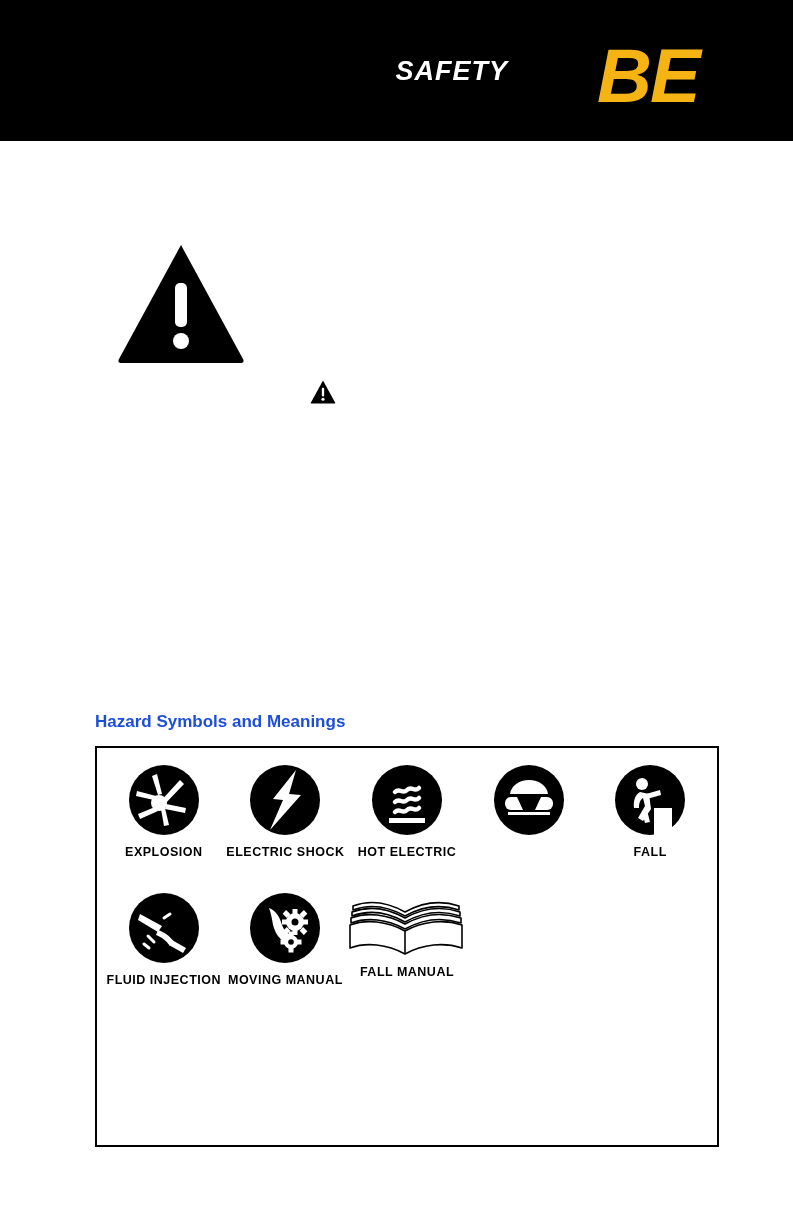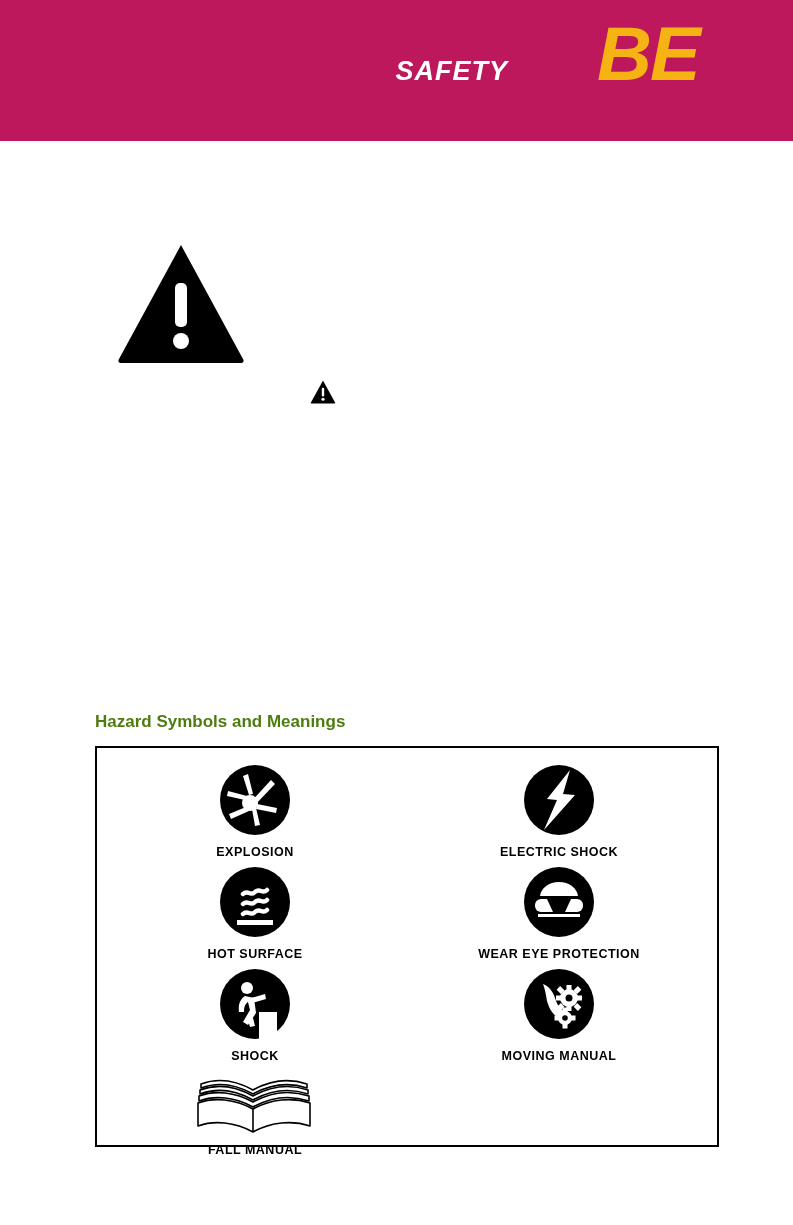--- a/index.html
+++ b/index.html
@@ -16,37 +16,37 @@
     overflow: hidden;
   }
 
   
   .header {
     position: absolute;
     left: 0;
     top: 0;
     width: 793px;
     height: 141px;
-    background: #be185d;
+    background: #000000;
   }
   .header-title {
     position: absolute;
     right: 285px;
     top: 56px;
     font-size: 27px;
     font-weight: bold;
     font-style: italic;
     letter-spacing: 1px;
     color: #ffffff;
     font-family: "Liberation Sans", sans-serif;
   }
   .brand-logo {
     position: absolute;
     left: 597px;
-    top: 14px;
+    top: 36px;
     width: 118px;
     height: 80px;
     color: #f5b414;
     font-size: 76px;
     font-weight: bold;
     font-style: italic;
     line-height: 80px;
     letter-spacing: -2px;
     font-family: "Liberation Sans", sans-serif;
     white-space: nowrap;
@@ -68,39 +68,39 @@
     height: 24px;
   }
 
   
   .hazard-heading {
     position: absolute;
     left: 95px;
     top: 712px;
     font-size: 17px;
     font-weight: bold;
-    color: #4d7c0f;
+    color: #1d4ed8;
   }
   .hazard-box {
     position: absolute;
     left: 95px;
     top: 746px;
     width: 624px;
     height: 401px;
     border: 2px solid #000000;
     box-sizing: border-box;
   }
   .hazard-grid {
     position: absolute;
     left: 0;
     top: 0;
     width: 100%;
     height: 100%;
     display: grid;
-    grid-template-columns: repeat(2, 1fr);
+    grid-template-columns: repeat(5, 1fr);
     grid-template-rows: repeat(3, 1fr);
     padding: 10px 6px 4px 6px;
     box-sizing: border-box;
   }
   .hazard-cell {
     display: flex;
     flex-direction: column;
     align-items: center;
     justify-content: flex-start;
     padding-top: 6px;
@@ -192,51 +192,66 @@
         <svg viewBox="0 0 72 72" width="72" height="72" aria-hidden="true">
           <circle class="disc" cx="36" cy="36" r="35"></circle>
           <g stroke="#ffffff" stroke-width="4.5" fill="none" stroke-linecap="round">
             <path d="M24 28 C29 23 31 31 36 26 C41 21 43 29 48 24"></path>
             <path d="M24 38 C29 33 31 41 36 36 C41 31 43 39 48 34"></path>
             <path d="M24 48 C29 43 31 51 36 46 C41 41 43 49 48 44"></path>
           </g>
           <rect class="cut" x="18" y="54" width="36" height="5"></rect>
         </svg>
       </span>
-      <span class="hazard-label">HOT SURFACE</span>
+      <span class="hazard-label">HOT ELECTRIC</span>
     </div>
 
     <div class="hazard-cell">
       <span class="hazard-icon">
         <svg viewBox="0 0 72 72" width="72" height="72" aria-hidden="true">
           <circle class="disc" cx="36" cy="36" r="35"></circle>
           <path class="cut" d="M36 16 C26 16 18 22 17 30 L55 30 C54 22 46 16 36 16 Z"></path>
           <rect class="cut" x="12" y="33" width="48" height="13" rx="6"></rect>
           <path class="disc" d="M24 33 L30 46 L42 46 L48 33 Z"></path>
           <rect class="cut" x="15" y="48" width="42" height="3"></rect>
         </svg>
       </span>
-      <span class="hazard-label">WEAR EYE PROTECTION</span>
     </div>
 
 
     <div class="hazard-cell">
       <span class="hazard-icon">
         <svg viewBox="0 0 72 72" width="72" height="72" aria-hidden="true">
           <circle class="disc" cx="36" cy="36" r="35"></circle>
           <path class="cut" d="M40 44 L58 44 L58 71 L40 71 Z"></path>
           <circle class="cut" cx="28" cy="20" r="6"></circle>
           <path class="cut" d="M26 28 C21 31 19 37 20 44 L25 44 C25 39 26 36 29 34 L31 42 L24 54 L29 57 L37 45 L35 30 Z"></path>
           <path class="cut" d="M32 30 L46 26 L47 31 L33 35 Z"></path>
           <path class="cut" d="M33 46 L36 58 L31 59 L28 48 Z"></path>
         </svg>
       </span>
-      <span class="hazard-label">SHOCK</span>
-    </div>
-
+      <span class="hazard-label">FALL</span>
+    </div>
+
+    <div class="hazard-cell">
+      <span class="hazard-icon">
+        <svg viewBox="0 0 72 72" width="72" height="72" aria-hidden="true">
+          <circle class="disc" cx="36" cy="36" r="35"></circle>
+          <path class="cut" d="M12 22 L34 34 L30 40 L10 28 Z"></path>
+          <path class="cut" d="M30 38 C36 40 42 44 46 50 L42 54 C38 48 33 45 28 43 Z"></path>
+          <path class="cut" d="M44 48 L58 56 L55 61 L41 53 Z"></path>
+          <g stroke="#ffffff" stroke-width="3" stroke-linecap="round">
+            <path d="M20 44 L26 50"></path>
+            <path d="M16 52 L21 56"></path>
+            <path d="M36 26 L42 22"></path>
+          </g>
+        </svg>
+      </span>
+      <span class="hazard-label">FLUID INJECTION</span>
+    </div>
 
     <div class="hazard-cell">
       <span class="hazard-icon">
         <svg viewBox="0 0 72 72" width="72" height="72" aria-hidden="true">
           <circle class="disc" cx="36" cy="36" r="35"></circle>
           <path class="cut" d="M20 16 C26 18 30 24 32 30 C34 36 36 40 41 43 L36 50 C29 46 26 40 24 33 C23 27 22 21 20 16 Z"></path>
           <g class="cut">
             <circle cx="46" cy="30" r="9"></circle>
             <g>
               <rect x="43.5" y="17" width="5" height="6"></rect>

